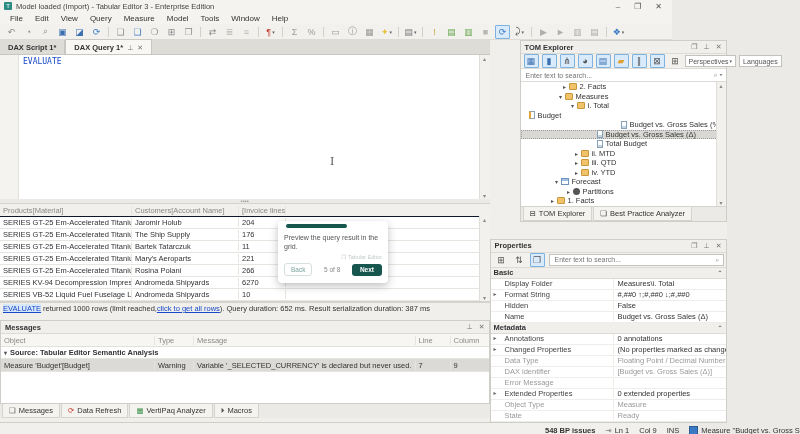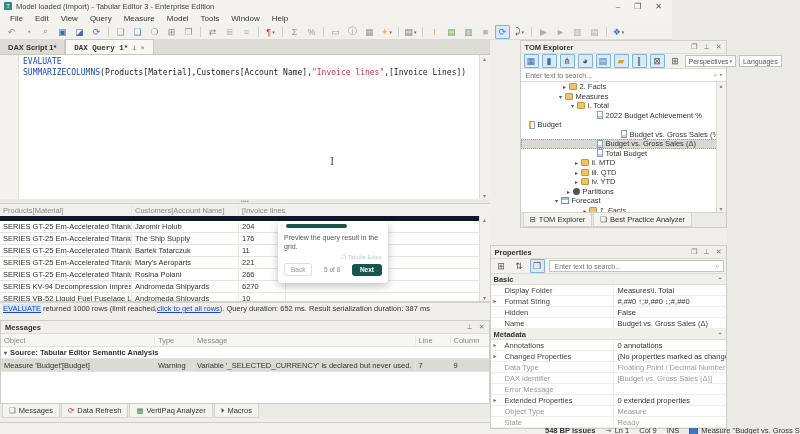--- a/index.html
+++ b/index.html
@@ -19,36 +19,36 @@
   .tsep{width:1px;height:10px;background:#d2d0cb;margin:0 3px;}
   .dd{font-size:5px;color:#666;margin-left:1px}
   
   .main{display:flex;height:382px;}
   .left{width:561px;display:flex;flex-direction:column;background:#f0efec;}
   .vsplit{width:2px;background:#e4e2dd;}
   .right{width:237px;display:flex;flex-direction:column;background:#f0efec;}
   
   .tabbar{height:14px;display:flex;background:#dedcd7;align-items:flex-end;padding-left:0;}
   .tab{padding:2px 8px 1px 8px;font-size:7.5px;font-weight:bold;color:#333;background:#dedcd7;border-right:1px solid #c9c7c2;display:flex;align-items:center;gap:4px;height:11px;}
-  .tab.active{background:#f8f7f4;border-top:1px solid #c9c7c2;border-left:1px solid #c9c7c2;font-family:Liberation Mono, monospace;}
+  .tab.active{background:#f8f7f4;border-top:1px solid #c9c7c2;border-left:1px solid #c9c7c2;}
   .tab .ticn{font-weight:normal;color:#777;font-size:7px}
   
   .editor{height:144px;background:#fff;position:relative;border-top:1px solid #c9c7c2;display:flex;}
   .gutter-col{width:18px;background:#f4f3f0;border-right:1px solid #e3e1dc;}
   .code-area{flex:1;font-family:"DejaVu Sans Mono",monospace;font-size:8px;line-height:11px;padding-top:1px;white-space:pre;overflow:hidden;}
   .code-line{display:flex;height:11px;}
   .code-line .ln{width:18px;margin-left:-18px;text-align:right;padding-right:4px;color:#3f9e8e;flex:none;}
   .seg-k{color:#1a49c8;} .seg-p{color:#222;} .seg-s{color:#c4314b;}
   .vsb{width:10px;background:#f2f1ee;border-left:1px solid #e0ded9;display:flex;flex-direction:column;justify-content:space-between;align-items:center;font-size:6px;color:#888;}
   .ibeam{position:absolute;left:330px;top:100px;color:#555;font-family:"DejaVu Serif",serif;font-size:11px;}
   .hsplit{height:4px;background:#eceae7;display:flex;align-items:center;justify-content:center;color:#9a9894;font-size:6px;line-height:4px;}
   
   .grid{height:97px;background:#fff;border:1px solid #d5d3ce;border-left:none;border-right:none;overflow:hidden;position:relative;}
   .grow{display:flex;height:11px;border-bottom:1px solid #e7e5e0;font-size:7.5px;align-items:center;}
-  .grow.header{background:#f1f0ed;color:#8a8a8a;border-bottom:5px solid #0f172a;height:12px;}
+  .grow.header{background:#f1f0ed;color:#8a8a8a;border-bottom:1px solid #0f172a;height:12px;}
   .gc{padding:0 3px;border-right:1px solid #e7e5e0;white-space:nowrap;overflow:hidden;flex:none;}
   .gc1{width:125px}.gc2{width:100px}.gc3{width:40px}.gcx{flex:1;border-right:none}
   .grow.clip{height:8px;overflow:hidden}
   .gsb{position:absolute;right:0;top:12px;bottom:0;width:10px;background:#f2f1ee;border-left:1px solid #e0ded9;display:flex;flex-direction:column;justify-content:space-between;align-items:center;font-size:6px;color:#888;}
   
   .qstatus{height:11px;background:#f0efec;border-top:1px solid #d5d3ce;font-size:7.5px;display:flex;align-items:center;padding-left:3px;white-space:nowrap;overflow:hidden;}
   .qlink{color:#1a49c8;text-decoration:underline;}
   .qeval{color:#1a49c8;background:#d7e7fa;text-decoration:underline;margin-right:2px;}
   .gap6{height:6px;}
   
@@ -184,21 +184,21 @@
   <div class="main">
 
     <div class="left">
       <div class="tabbar" id="tabbar">
           <div class="tab">DAX Script 1*</div>
           <div class="tab active">DAX Query 1*<span class="ticn">⊥</span><span class="ticn">✕</span></div>
         </div>
 
       <div class="editor">
         <div class="gutter-col"></div>
-        <div class="code-area" id="code"><div class="code-line"><span class="ln">1</span><span class="seg-k">EVALUATE</span></div><div class="code-line"><span class="ln">2</span><span class="seg-k">SUMMARIZECOLUMNS</span><span class="seg-p">(Products[Material],Customers[Account Name],</span><span class="seg-s">"Invoice lines"</span><span class="seg-p">,[Invoice Lines])</span></div></div>
+        <div class="code-area" id="code"><div class="code-line"><span class="ln">1</span><span class="seg-k">EVALUATE</span></div></div>
         <div class="vsb">
             <span>▴</span>
             <span>▾</span>
           </div>
         <span class="ibeam">I</span>
       </div>
 
       <div class="hsplit">••••</div>
 
       <div class="grid" id="grid">
@@ -361,25 +361,20 @@
             <div class="trow" style="padding-left: 36px;">
               <span class="tarrow">▾</span>
               <span class="ti ti-folder"></span>
               <span>Measures</span>
             </div>
             <div class="trow" style="padding-left: 48px;">
               <span class="tarrow">▾</span>
               <span class="ti ti-folder"></span>
               <span>i. Total</span>
             </div>
-            <div class="trow" style="padding-left: 68px;">
-              <span class="tarrow"></span>
-              <span class="ti ti-measure"></span>
-              <span>2022 Budget Achievement %</span>
-            </div>
             <div class="trow" style="">
               <span class="tarrow"></span>
               <span class="ti ti-measure-warn"></span>
               <span>Budget</span>
             </div>
             <div class="trow" style="padding-left: 92px;">
               <span class="tarrow"></span>
               <span class="ti ti-measure"></span>
               <span>Budget vs. Gross Sales (%)</span>
             </div>
@@ -401,31 +396,31 @@
             <div class="trow" style="padding-left: 52px;">
               <span class="tarrow">▸</span>
               <span class="ti ti-folder"></span>
               <span>iii. QTD</span>
             </div>
             <div class="trow" style="padding-left: 52px;">
               <span class="tarrow">▸</span>
               <span class="ti ti-folder"></span>
               <span>iv. YTD</span>
             </div>
+            <div class="trow" style="padding-left: 32px;">
+              <span class="tarrow">▾</span>
+              <span class="ti ti-table"></span>
+              <span>Forecast</span>
+            </div>
             <div class="trow" style="padding-left: 44px;">
               <span class="tarrow">▸</span>
               <span class="ti ti-partition"></span>
               <span>Partitions</span>
             </div>
-            <div class="trow" style="padding-left: 32px;">
-              <span class="tarrow">▾</span>
-              <span class="ti ti-table"></span>
-              <span>Forecast</span>
-            </div>
-            <div class="trow" style="padding-left: 60px; font-style: italic;">
+            <div class="trow" style="padding-left: 28px;">
               <span class="tarrow">▸</span>
               <span class="ti ti-folder"></span>
               <span>1. Facts</span>
             </div>
             <div class="tsb">
               <span>▴</span>
               <span>▾</span>
             </div>
         </div>
         <div class="btabs" id="tomtabs" style="border-top:1px solid #d5d3ce;">

